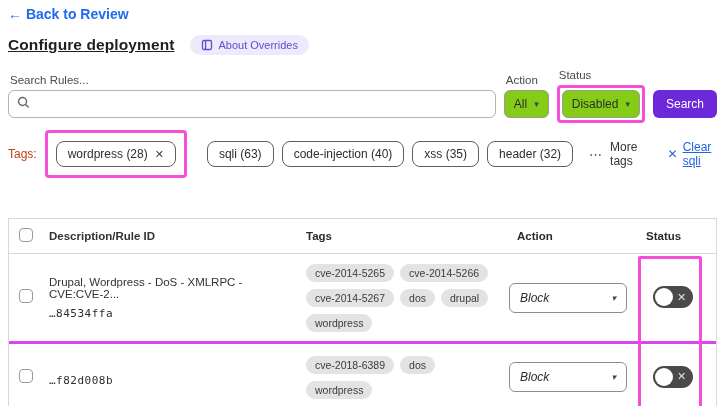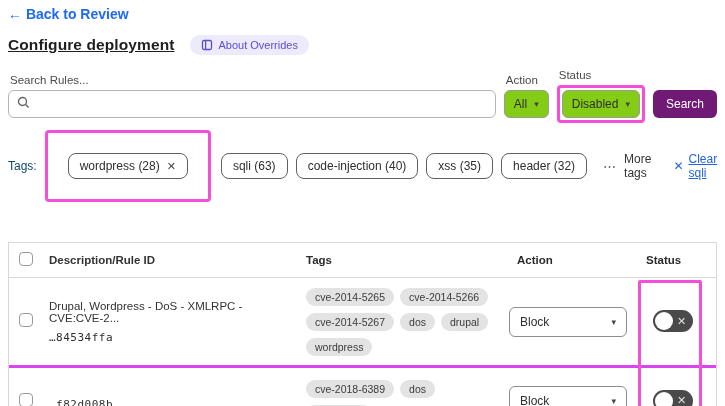--- a/index.html
+++ b/index.html
@@ -31,34 +31,34 @@
   }
   .search-box input { border:none; outline:none; flex:1; font-size:12px; margin-left:6px; font-family:"Liberation Sans",sans-serif; }
   .dropdown {
     display:inline-flex; align-items:center; gap:7px; height:28px; padding:0 9px;
     border:1px solid #9a9a9a; border-radius:6px; background:#84cc16; font-size:12px;
     color:#2e2e2e; cursor:pointer; white-space:nowrap; font-family:"Liberation Sans",sans-serif;
   }
   .caret { font-size:9px; color:#444; }
   .hl { border:3px solid #f44fd9; border-radius:4px; padding:2px; display:inline-block; background:#fff; }
   .btn-primary {
-    height:28px; padding:0 13px; background:#701a75; color:#fff; border:none;
+    height:28px; padding:0 13px; background:#6d28d9; color:#fff; border:none;
     border-radius:6px; font-size:12px; cursor:pointer; font-family:"Liberation Sans",sans-serif;text-align:right;
   }
   .status-col { margin-bottom:-5px; } 
 
   
   .tags-row { display:flex; align-items:center; margin-top:12px; gap:8px; }
-  .tags-label { color:#0c4a6e; }
+  .tags-label { color:#c2410c; }
   .tag-pill {
     display:inline-flex; align-items:center; gap:7px; padding:5px 11px;
     border:1px solid #5f5f5f; border-radius:8px; background:#fff; font-size:12px;
     color:#2e2e2e; cursor:pointer; white-space:nowrap;
   }
-  .hl-tag { padding:20px; margin-right:2px; }
+  .hl-tag { padding:8px; margin-right:12px; }
   .x-glyph { font-size:11px; color:#444; }
   .more-tags { margin-left:8px; color:#333; cursor:pointer; display:inline-flex; align-items:center; gap:7px; }
   .more-dots { letter-spacing:1px; font-size:13px; color:#333; }
   .clear-tags { margin-left:14px; color:#2264e0; cursor:pointer; display:inline-flex; align-items:center; gap:5px; }
   .clear-tags .x-glyph { color:#2264e0; font-size:12px; }
   .clear-tags .clear-text { text-decoration:underline; }
 
   
   .rules-table { margin-top:40px; border:1px solid #d8d8d8; position:relative; }
   .t-row { display:grid; grid-template-columns:32px 265px 203px 127px auto; align-items:center; }
@@ -67,21 +67,21 @@
   .t-body-row2 { height:66px; }
   .cell-check { padding-left:10px; }
   .checkbox { width:14px; height:14px; border:1.5px solid #9a9a9a; border-radius:4px; background:#fff; display:inline-block; cursor:pointer; }
   .cell-desc { padding-left:8px; padding-right:14px; font-size:11.5px; color:#333; }
   .rule-id { font-family:"DejaVu Sans Mono", monospace; font-size:11px; color:#2e2e2e; margin-top:7px; letter-spacing:.5px; }
   .cell-tags { display:flex; flex-wrap:wrap; gap:7px 6px; padding-right:16px; align-items:flex-end; }
   .mini-tag { background:#e3e3e3; color:#3c3c3c; border-radius:10px; padding:3px 9px; font-size:10.5px; white-space:nowrap; }
   .select-ctl {
     width:118px; height:30px; border:1px solid #8d8d8d; border-radius:6px; background:#fff;
     display:inline-flex; align-items:center; justify-content:space-between; padding:0 10px;
-    font-size:12px; color:#2e2e2e; cursor:pointer;
+    font-size:12px; color:#2e2e2e; cursor:pointer;font-style:italic;
   }
   .cell-status { padding-left:17px; }
   .toggle {
     width:40px; height:22px; border-radius:11px; background:#4a4a4a; display:inline-flex;
     align-items:center; cursor:pointer; position:relative;
   }
   .knob { width:18px; height:18px; border-radius:50%; background:#fff; margin-left:2px; }
   .toggle .x-glyph { color:#e0e0e0; font-size:11px; margin-left:4px; }
   .status-overlay {
     position:absolute; left:629px; top:37px; width:64px; height:157px;

